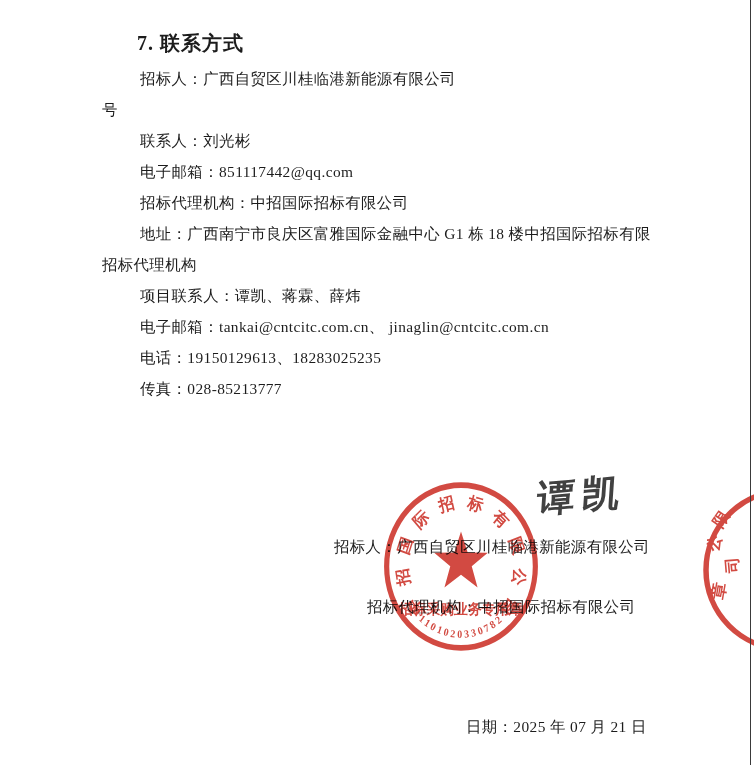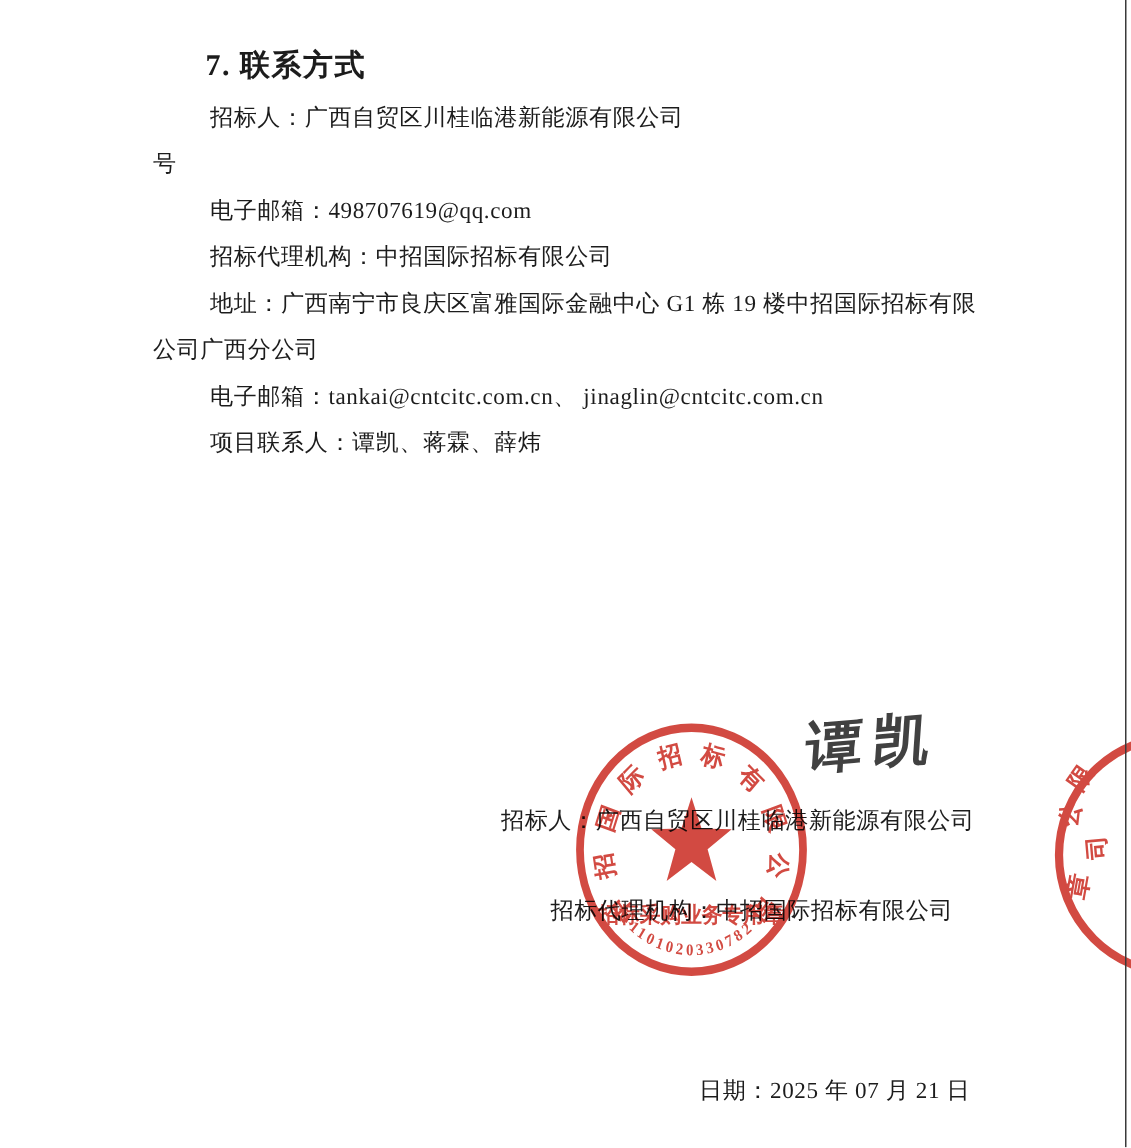--- a/index.html
+++ b/index.html
@@ -57,26 +57,29 @@
 </head>
 <body>
 
 <div class="doc">
 
   <div class="heading">7. 联系方式</div>
 
   <div class="body-lines">
       <div class="bline ind">招标人：广西自贸区川桂临港新能源有限公司</div>
       <div class="bline">号</div>
-      <div class="bline ind">电子邮箱：498707619@qq.com</div>
+      <div class="bline ind">联系人：刘光彬</div>
+      <div class="bline ind">电子邮箱：851117442@qq.com</div>
       <div class="bline ind">招标代理机构：中招国际招标有限公司</div>
-      <div class="bline ind">地址：广西南宁市良庆区富雅国际金融中心 G1 栋 19 楼中招国际招标有限</div>
-      <div class="bline">公司广西分公司</div>
+      <div class="bline ind">地址：广西南宁市良庆区富雅国际金融中心 G1 栋 18 楼中招国际招标有限</div>
+      <div class="bline">招标代理机构</div>
+      <div class="bline ind">项目联系人：谭凯、蒋霖、薛炜</div>
       <div class="bline ind">电子邮箱：tankai@cntcitc.com.cn、 jinaglin@cntcitc.com.cn</div>
-      <div class="bline ind">项目联系人：谭凯、蒋霖、薛炜</div>
+      <div class="bline ind">电话：19150129613、18283025235</div>
+      <div class="bline ind">传真：028-85213777</div>
     </div>
 
   <div class="sig">谭凯</div>
 
   <div class="abs-text" style="left:334px;top:537px;">招标人：广西自贸区川桂临港新能源有限公司</div>
   <div class="abs-text" style="left:367px;top:597px;">招标代理机构：中招国际招标有限公司</div>
   <div class="abs-text" style="left:466px;top:717px;">日期：2025 年 07 月 21 日</div>
 
   <svg class="stamp" style="left:381px;top:479px;" width="160" height="175" viewBox="0 0 170 170" preserveAspectRatio="none">
     <circle cx="85" cy="85" r="79" fill="none" stroke="var(--seal,#cc3127)" stroke-width="5.5"></circle>

